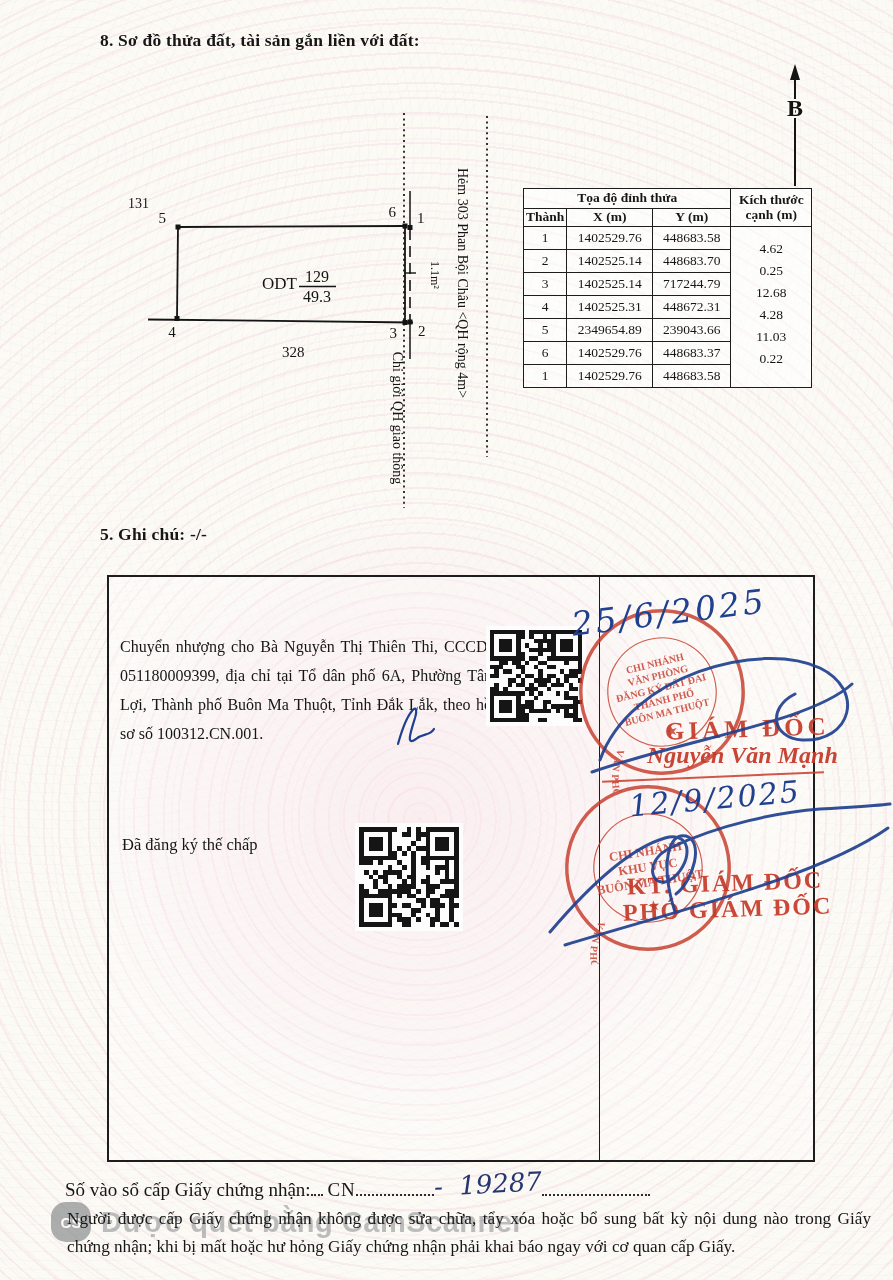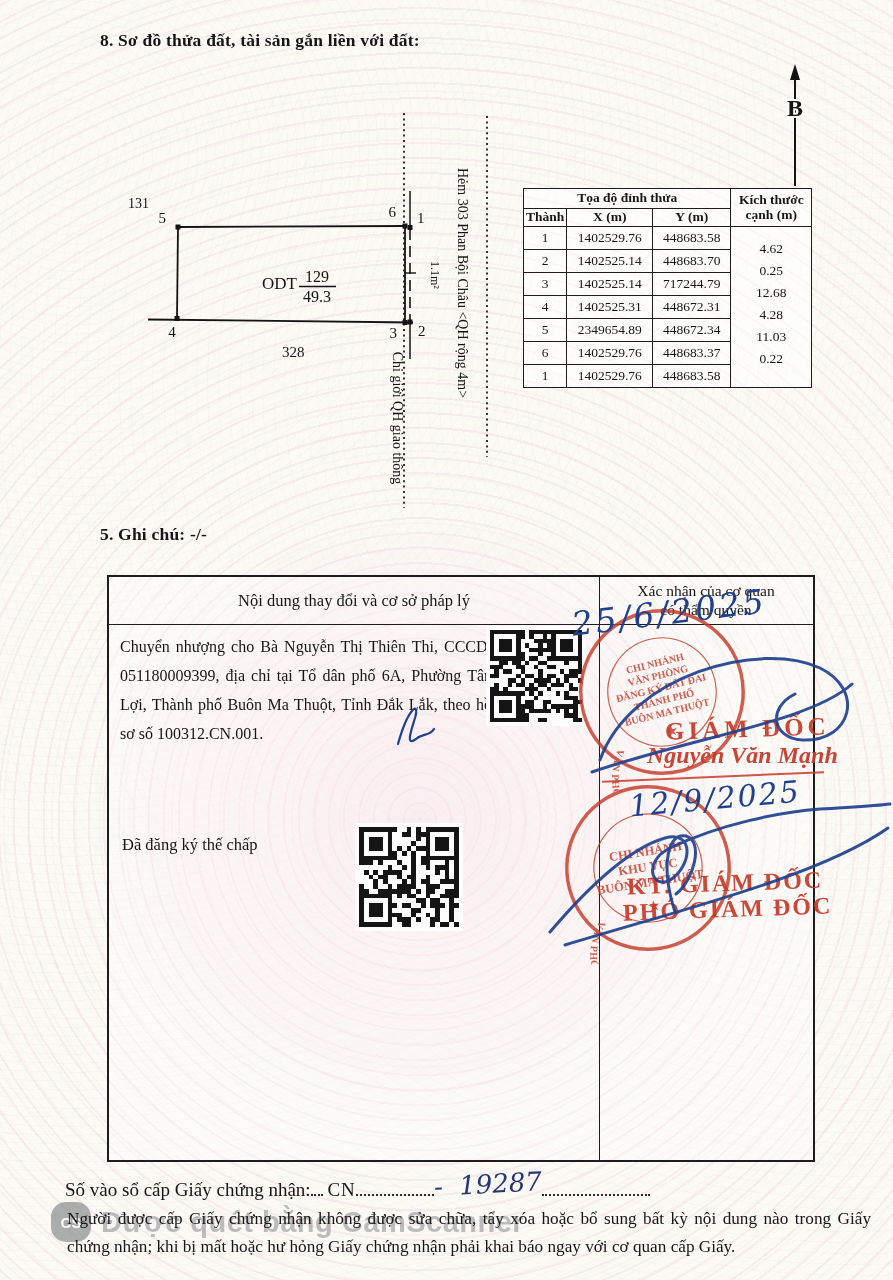--- a/index.html
+++ b/index.html
@@ -158,46 +158,39 @@
           <td class="r">717244.79</td>
         </tr>
     <tr>
           <td class="r">4</td>
           <td class="r">1402525.31</td>
           <td class="r">448672.31</td>
         </tr>
     <tr>
           <td class="r">5</td>
           <td class="r">2349654.89</td>
-          <td class="r">448672.34</td>
+          <td class="r">239043.66</td>
         </tr>
     <tr>
           <td class="r">6</td>
           <td class="r">1402529.76</td>
           <td class="r">448683.37</td>
         </tr>
     <tr>
           <td class="r">1</td>
           <td class="r">1402529.76</td>
           <td class="r">448683.58</td>
         </tr>
   </tbody>
     </table>
 
   <div class="abs sec-title" style="left:100px; top:524px;">5. Ghi chú: -/-</div>
 
   <div class="abs ch-table" style="left:107px; top:575px; width:704px; height:583px;">
     <div class="ch-div"></div>
-    <div class="ch-head">
-      <div class="ch-head-left">Nội dung thay đổi và cơ sở pháp lý</div>
-      <div class="ch-head-right">
-        <span>Xác nhận của cơ quan</span>
-        <span>có thẩm quyền</span>
-      </div>
-    </div>
 
     <div class="abs entry1" style="left:11px; top:55px;">Chuyển nhượng cho Bà Nguyễn Thị Thiên Thi, CCCD: 051180009399, địa chỉ tại Tổ dân phố 6A, Phường Tân Lợi, Thành phố Buôn Ma Thuột, Tỉnh Đắk Lắk, theo hồ sơ số 100312.CN.001.</div>
     <div class="abs qr" style="left:381px; top:53px; width:92px; height:92px;">
         <i style="grid-area:1/1"></i>
         <i style="grid-area:1/2"></i>
         <i style="grid-area:1/3"></i>
         <i style="grid-area:1/4"></i>
         <i style="grid-area:1/5"></i>
         <i style="grid-area:1/6"></i>
         <i style="grid-area:1/7"></i>

